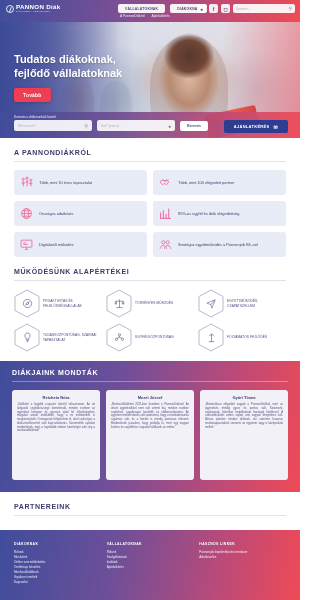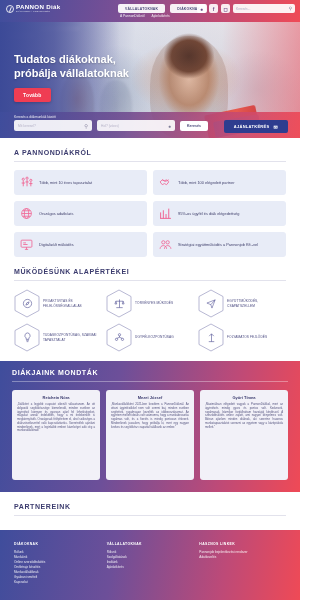--- a/index.html
+++ b/index.html
@@ -258,21 +258,21 @@
     <div class="hero-g2"></div>
     <div class="hero-person"></div>
     <div class="hero-hair"></div>
     <div class="hero-book"></div>
     <div class="hero-book2"></div>
     <div class="hero-tint"></div>
     <div class="hero-left-fade"></div>
 
     <div class="hero-content">
       <div class="hero-title">Tudatos diákoknak,
-próbálja vállalatoknak</div>
+fejlődő vállalatoknak</div>
       <div class="hero-btn">Tovább</div>
     </div>
   </div>
 
   <div class="searchbar">
     <div class="sb-label">Keresés a diákmunkák között</div>
     <div class="sb-row">
       <div class="sb-input">
         <span>Mit keresel?</span>
         <span class="ic">⚲</span>

